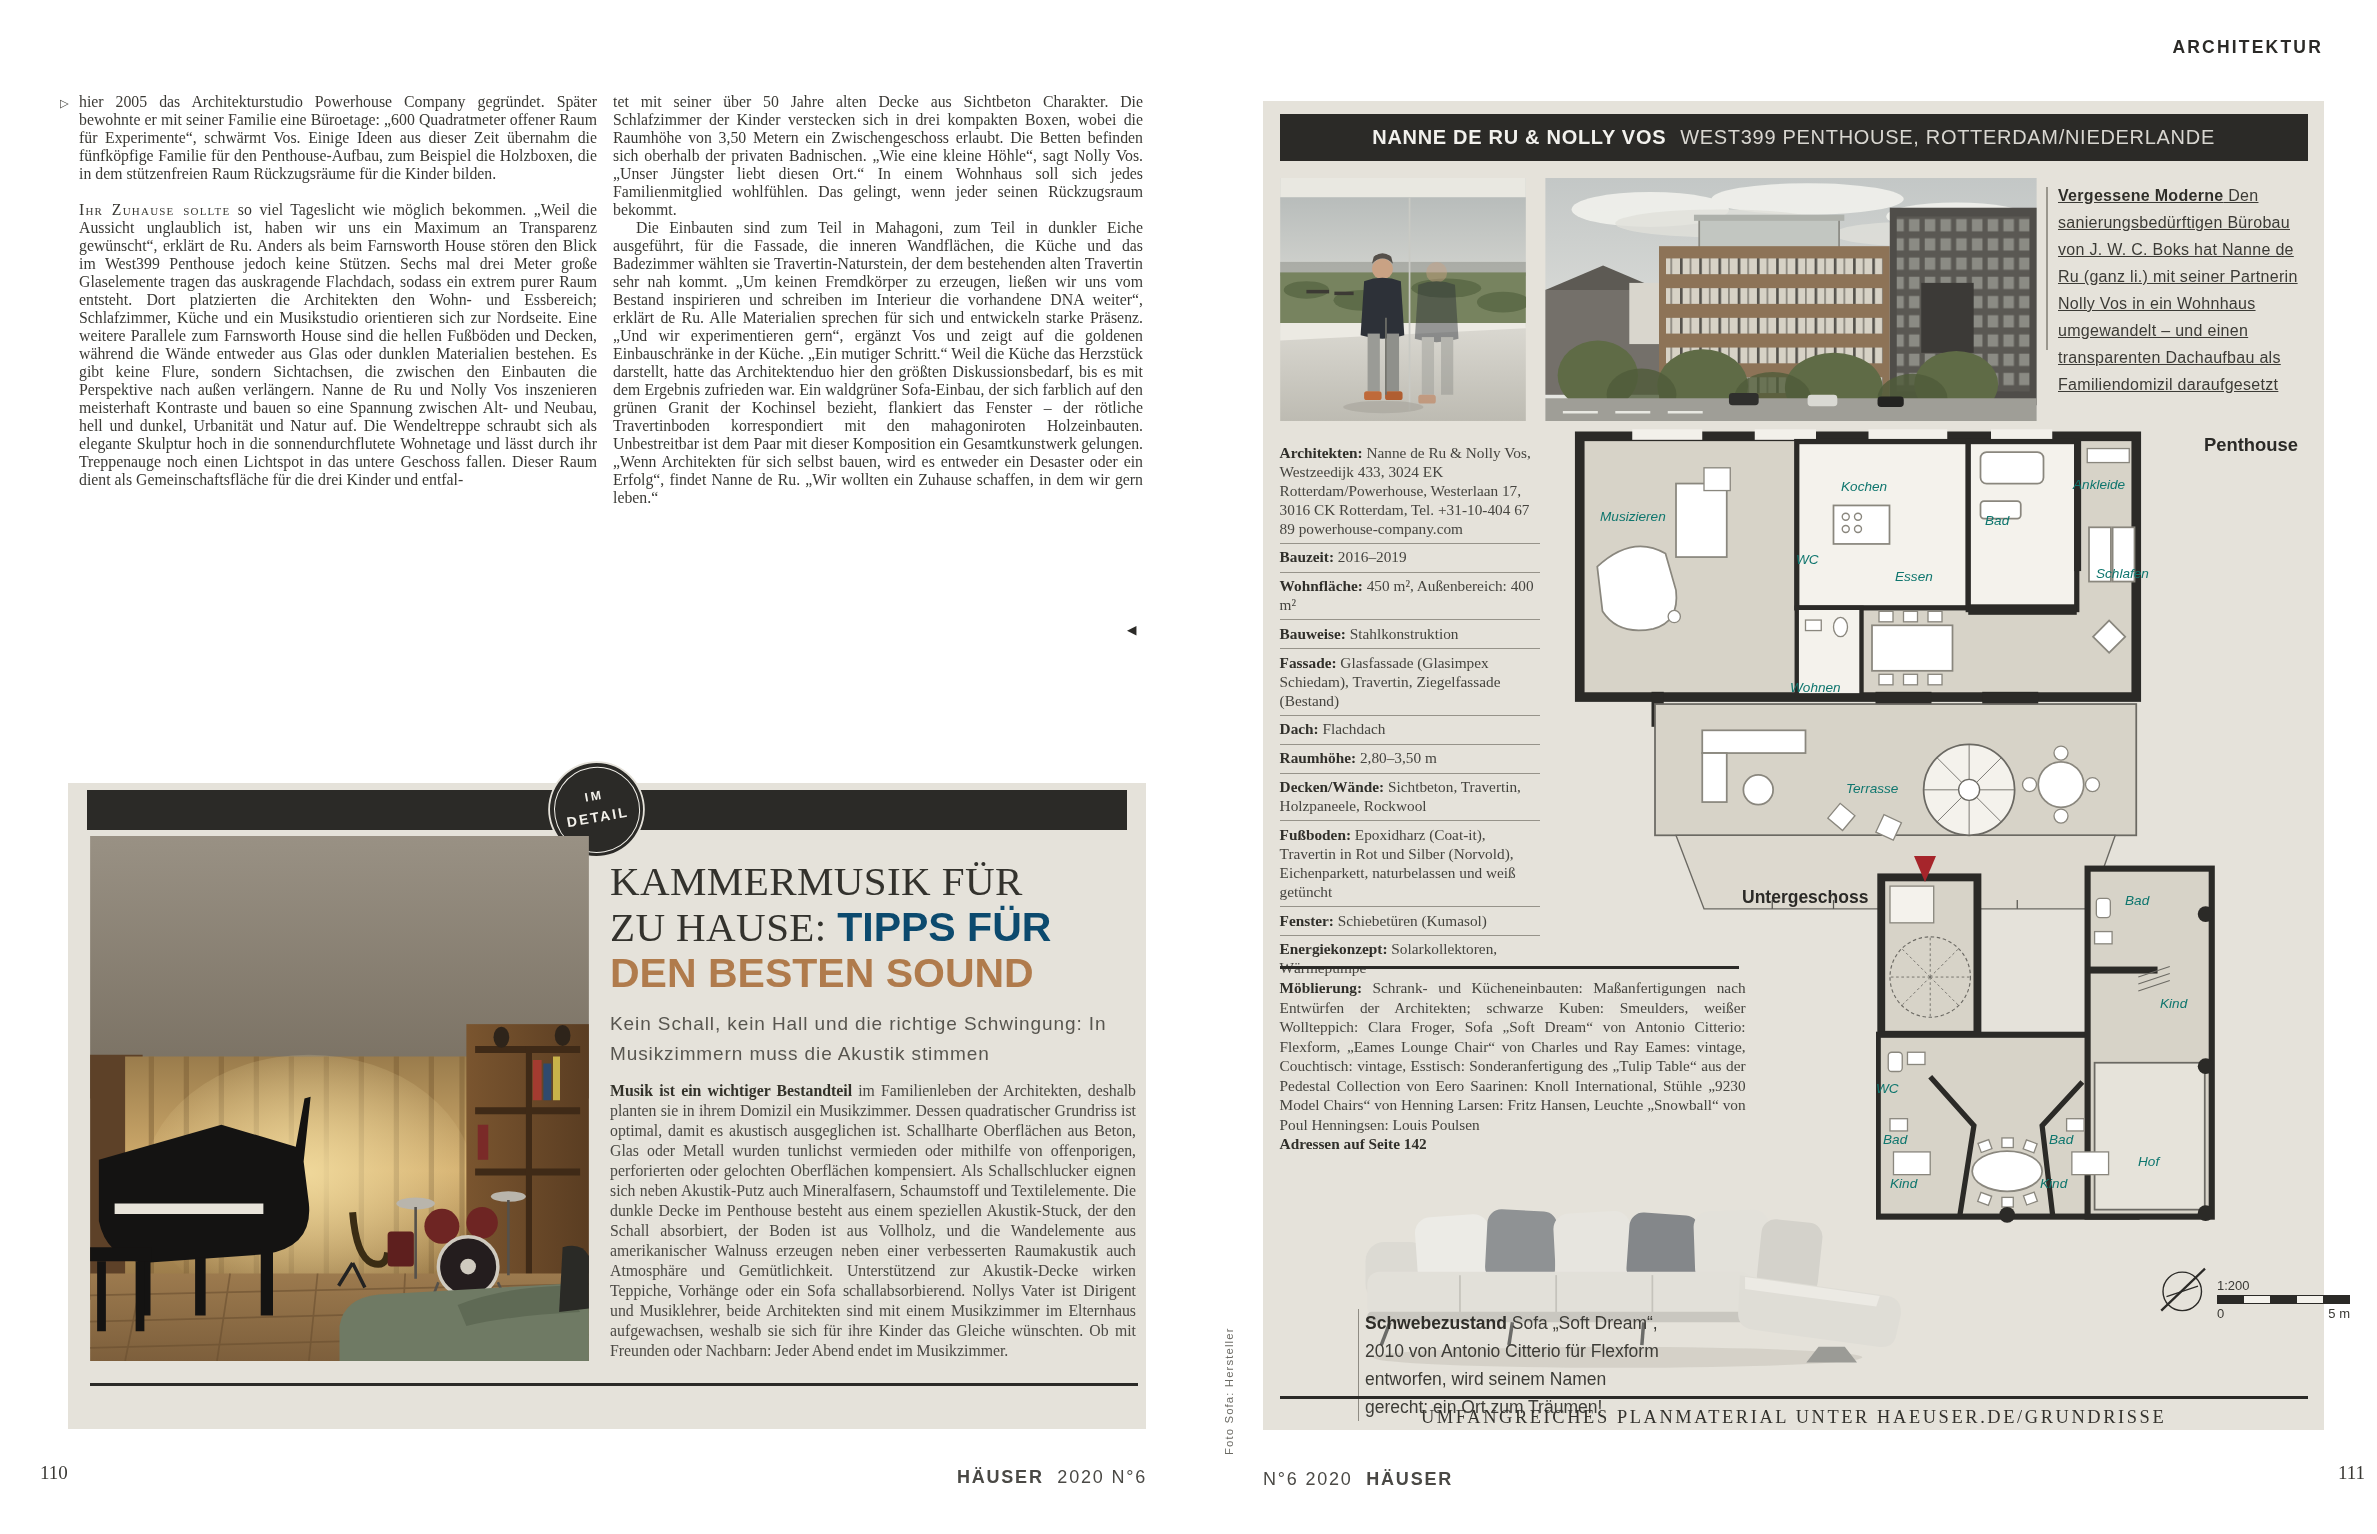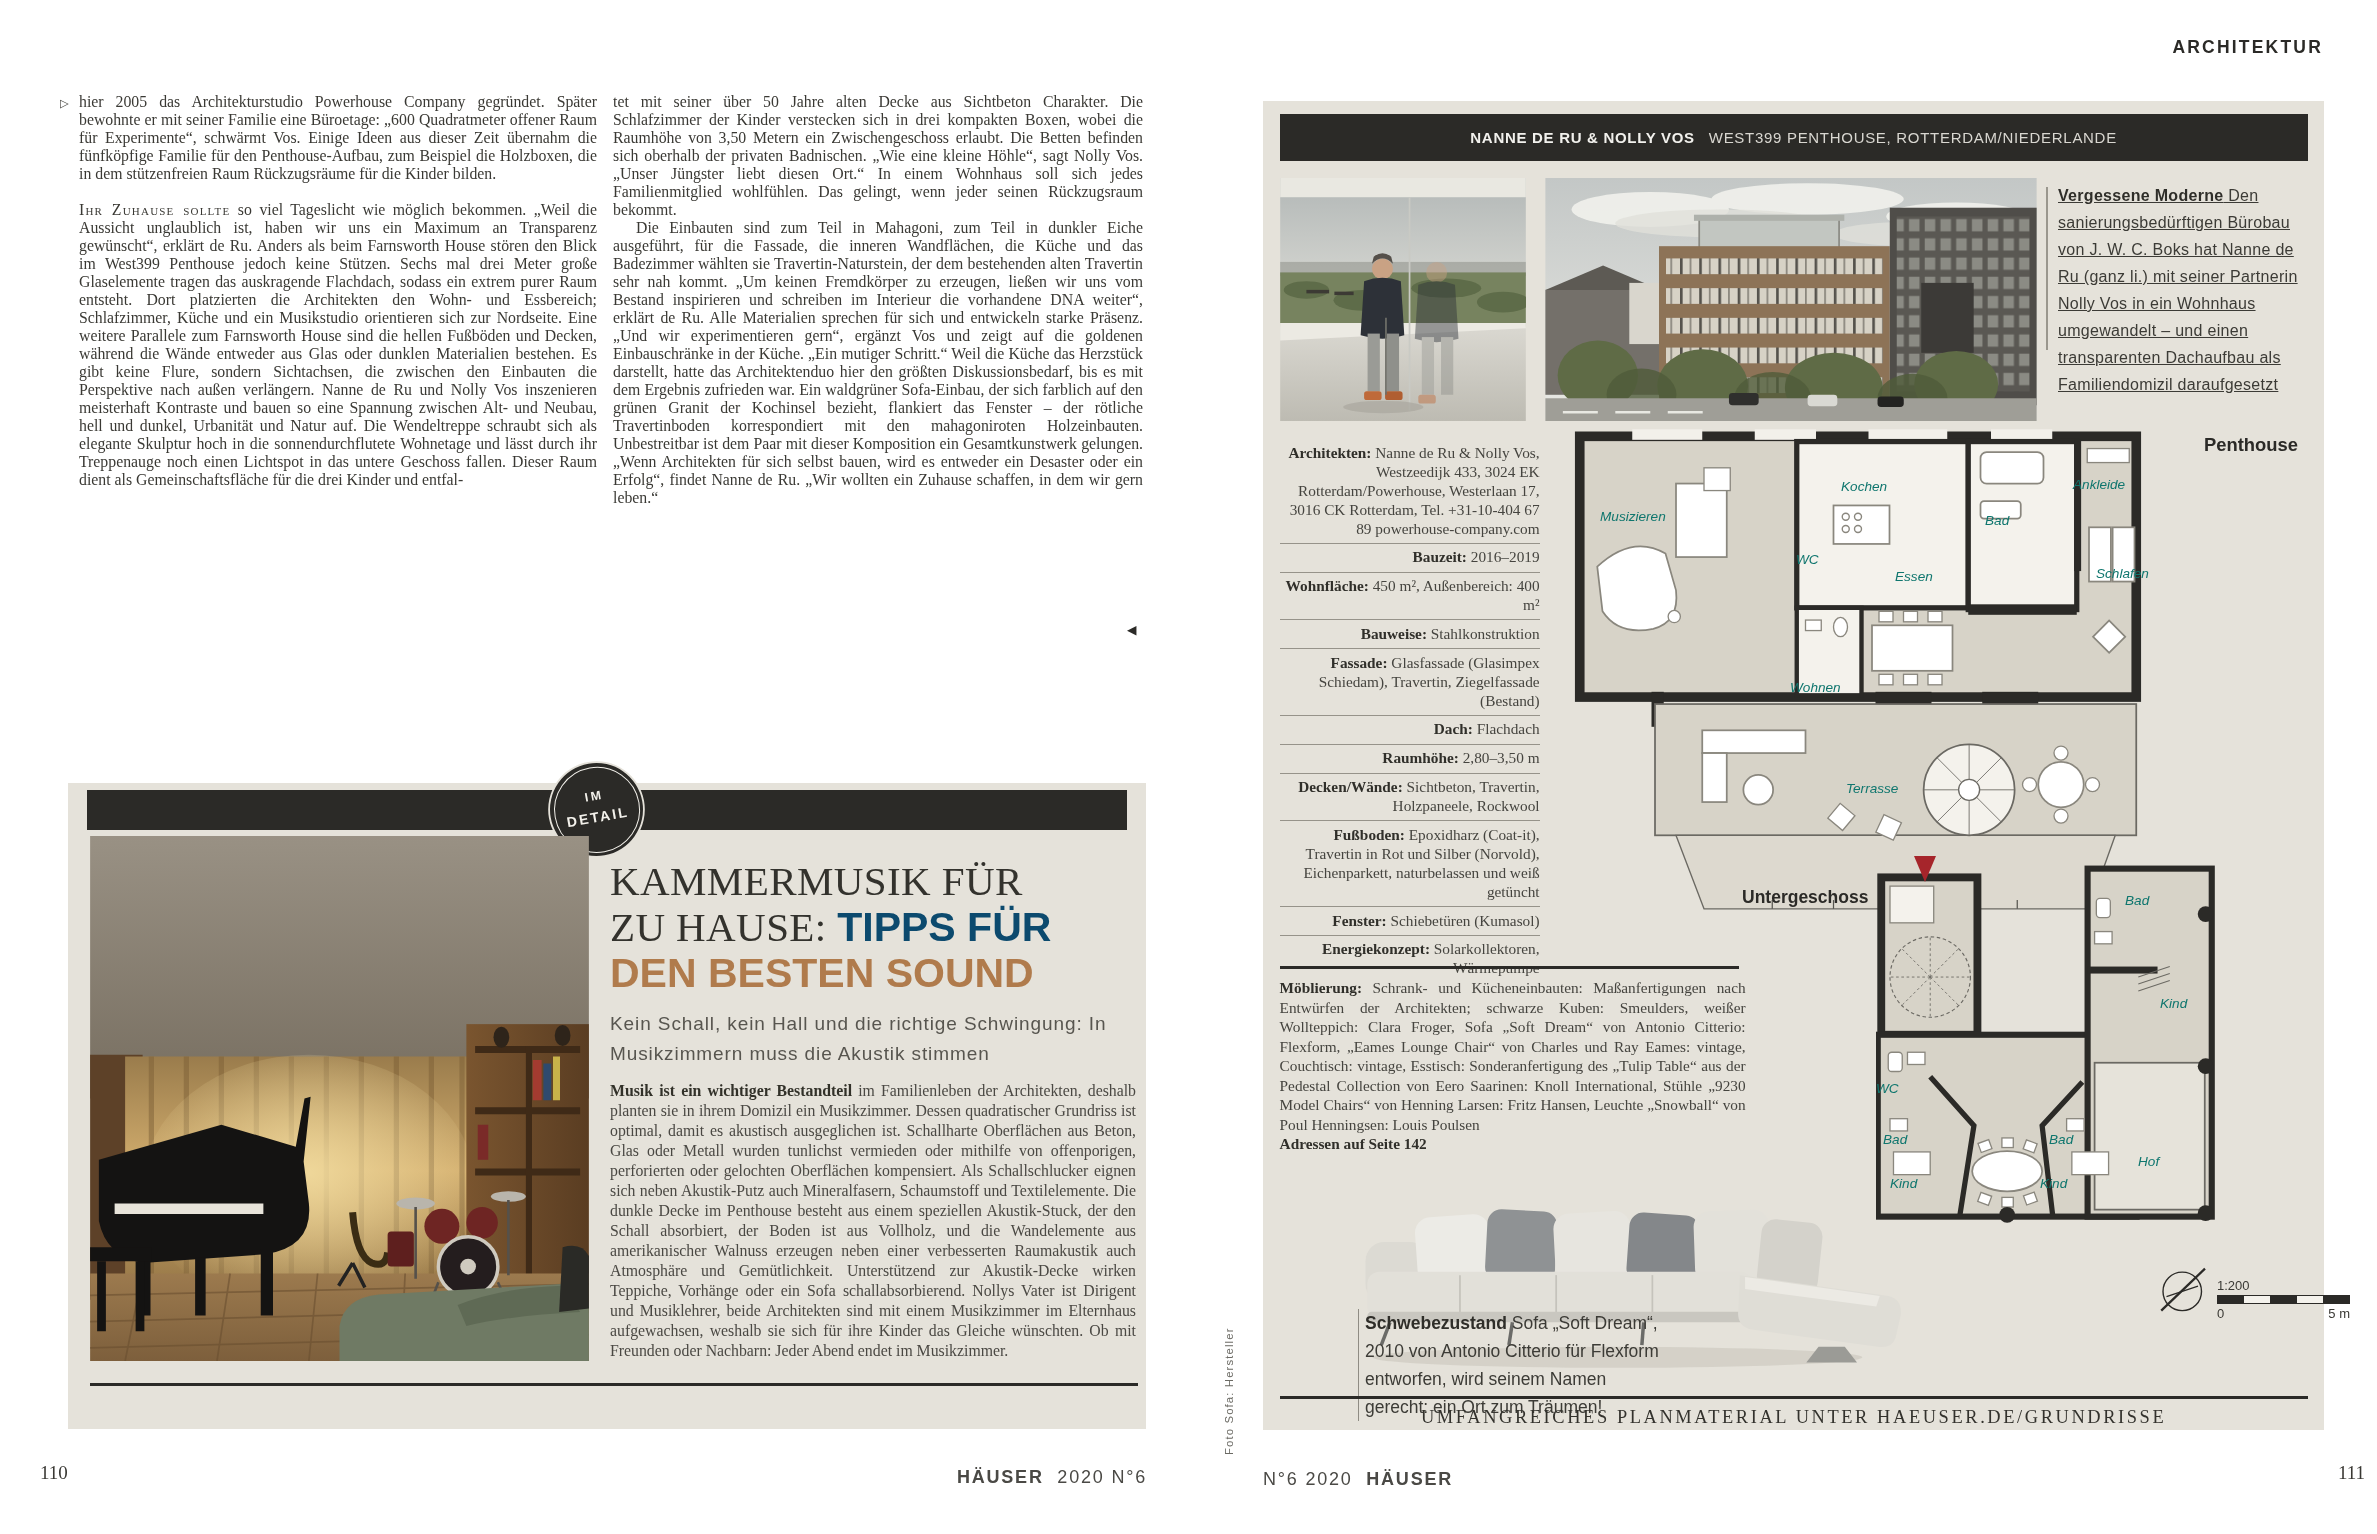--- a/index.html
+++ b/index.html
@@ -39,27 +39,27 @@
   .standfirst{font-family:"Liberation Sans","DejaVu Sans",sans-serif;font-size:19px;
               line-height:30px;letter-spacing:0.9px;color:#57554f;}
   .dbody{font-size:15.8px;line-height:20px;text-align:justify;color:#4a4843;}
   .dbody b{color:#323129;}
   .hrule{background:#2b2a27;height:2.6px;}
 
   
   .kicker{font-family:"Liberation Sans","DejaVu Sans",sans-serif;font-weight:700;
           font-size:17.5px;letter-spacing:2.2px;color:#2b2a27;}
   .hbar{background:#2b2a27;color:#f2f1ed;display:flex;align-items:center;justify-content:center;
-        font-family:"Liberation Sans","DejaVu Sans",sans-serif;font-size:15px;letter-spacing:0.7px;}
+        font-family:"Liberation Sans","DejaVu Sans",sans-serif;font-size:20px;letter-spacing:0.7px;}
   .hbar .bold{font-weight:700;margin-right:14px;}
   .caption{font-family:"Liberation Sans","DejaVu Sans",sans-serif;font-size:16px;
            line-height:27px;color:#3c3b36;letter-spacing:0.3px;}
   .caption b{color:#2f2e29;}
   .specs{font-size:15.3px;line-height:19px;color:#45443f;}
-  .spec-item{padding:3.5px 0 5.3px;border-bottom:1.3px solid #96938a;text-align:right;}
+  .spec-item{padding:3.5px 0 5.3px;border-bottom:1.3px solid #96938a;}
   .spec-item:last-child{border-bottom:none;}
   .spec-item b{color:#302f2a;}
   .moeb{font-size:15.3px;line-height:19.5px;color:#45443f;text-align:justify;}
   .moeb b{color:#302f2a;}
   .plan-label{position:absolute;font-family:"Liberation Sans","DejaVu Sans",sans-serif;
               font-size:13.6px;color:#0f766e;white-space:nowrap;font-style:italic;}
   .plan-title{position:absolute;font-family:"Liberation Sans","DejaVu Sans",sans-serif;
               font-weight:700;font-size:18.4px;color:#2b2a27;white-space:nowrap;}
   .redarrow{width:0;height:0;border-left:11.4px solid transparent;border-right:11.4px solid transparent;
             border-top:26px solid #a6252b;}

